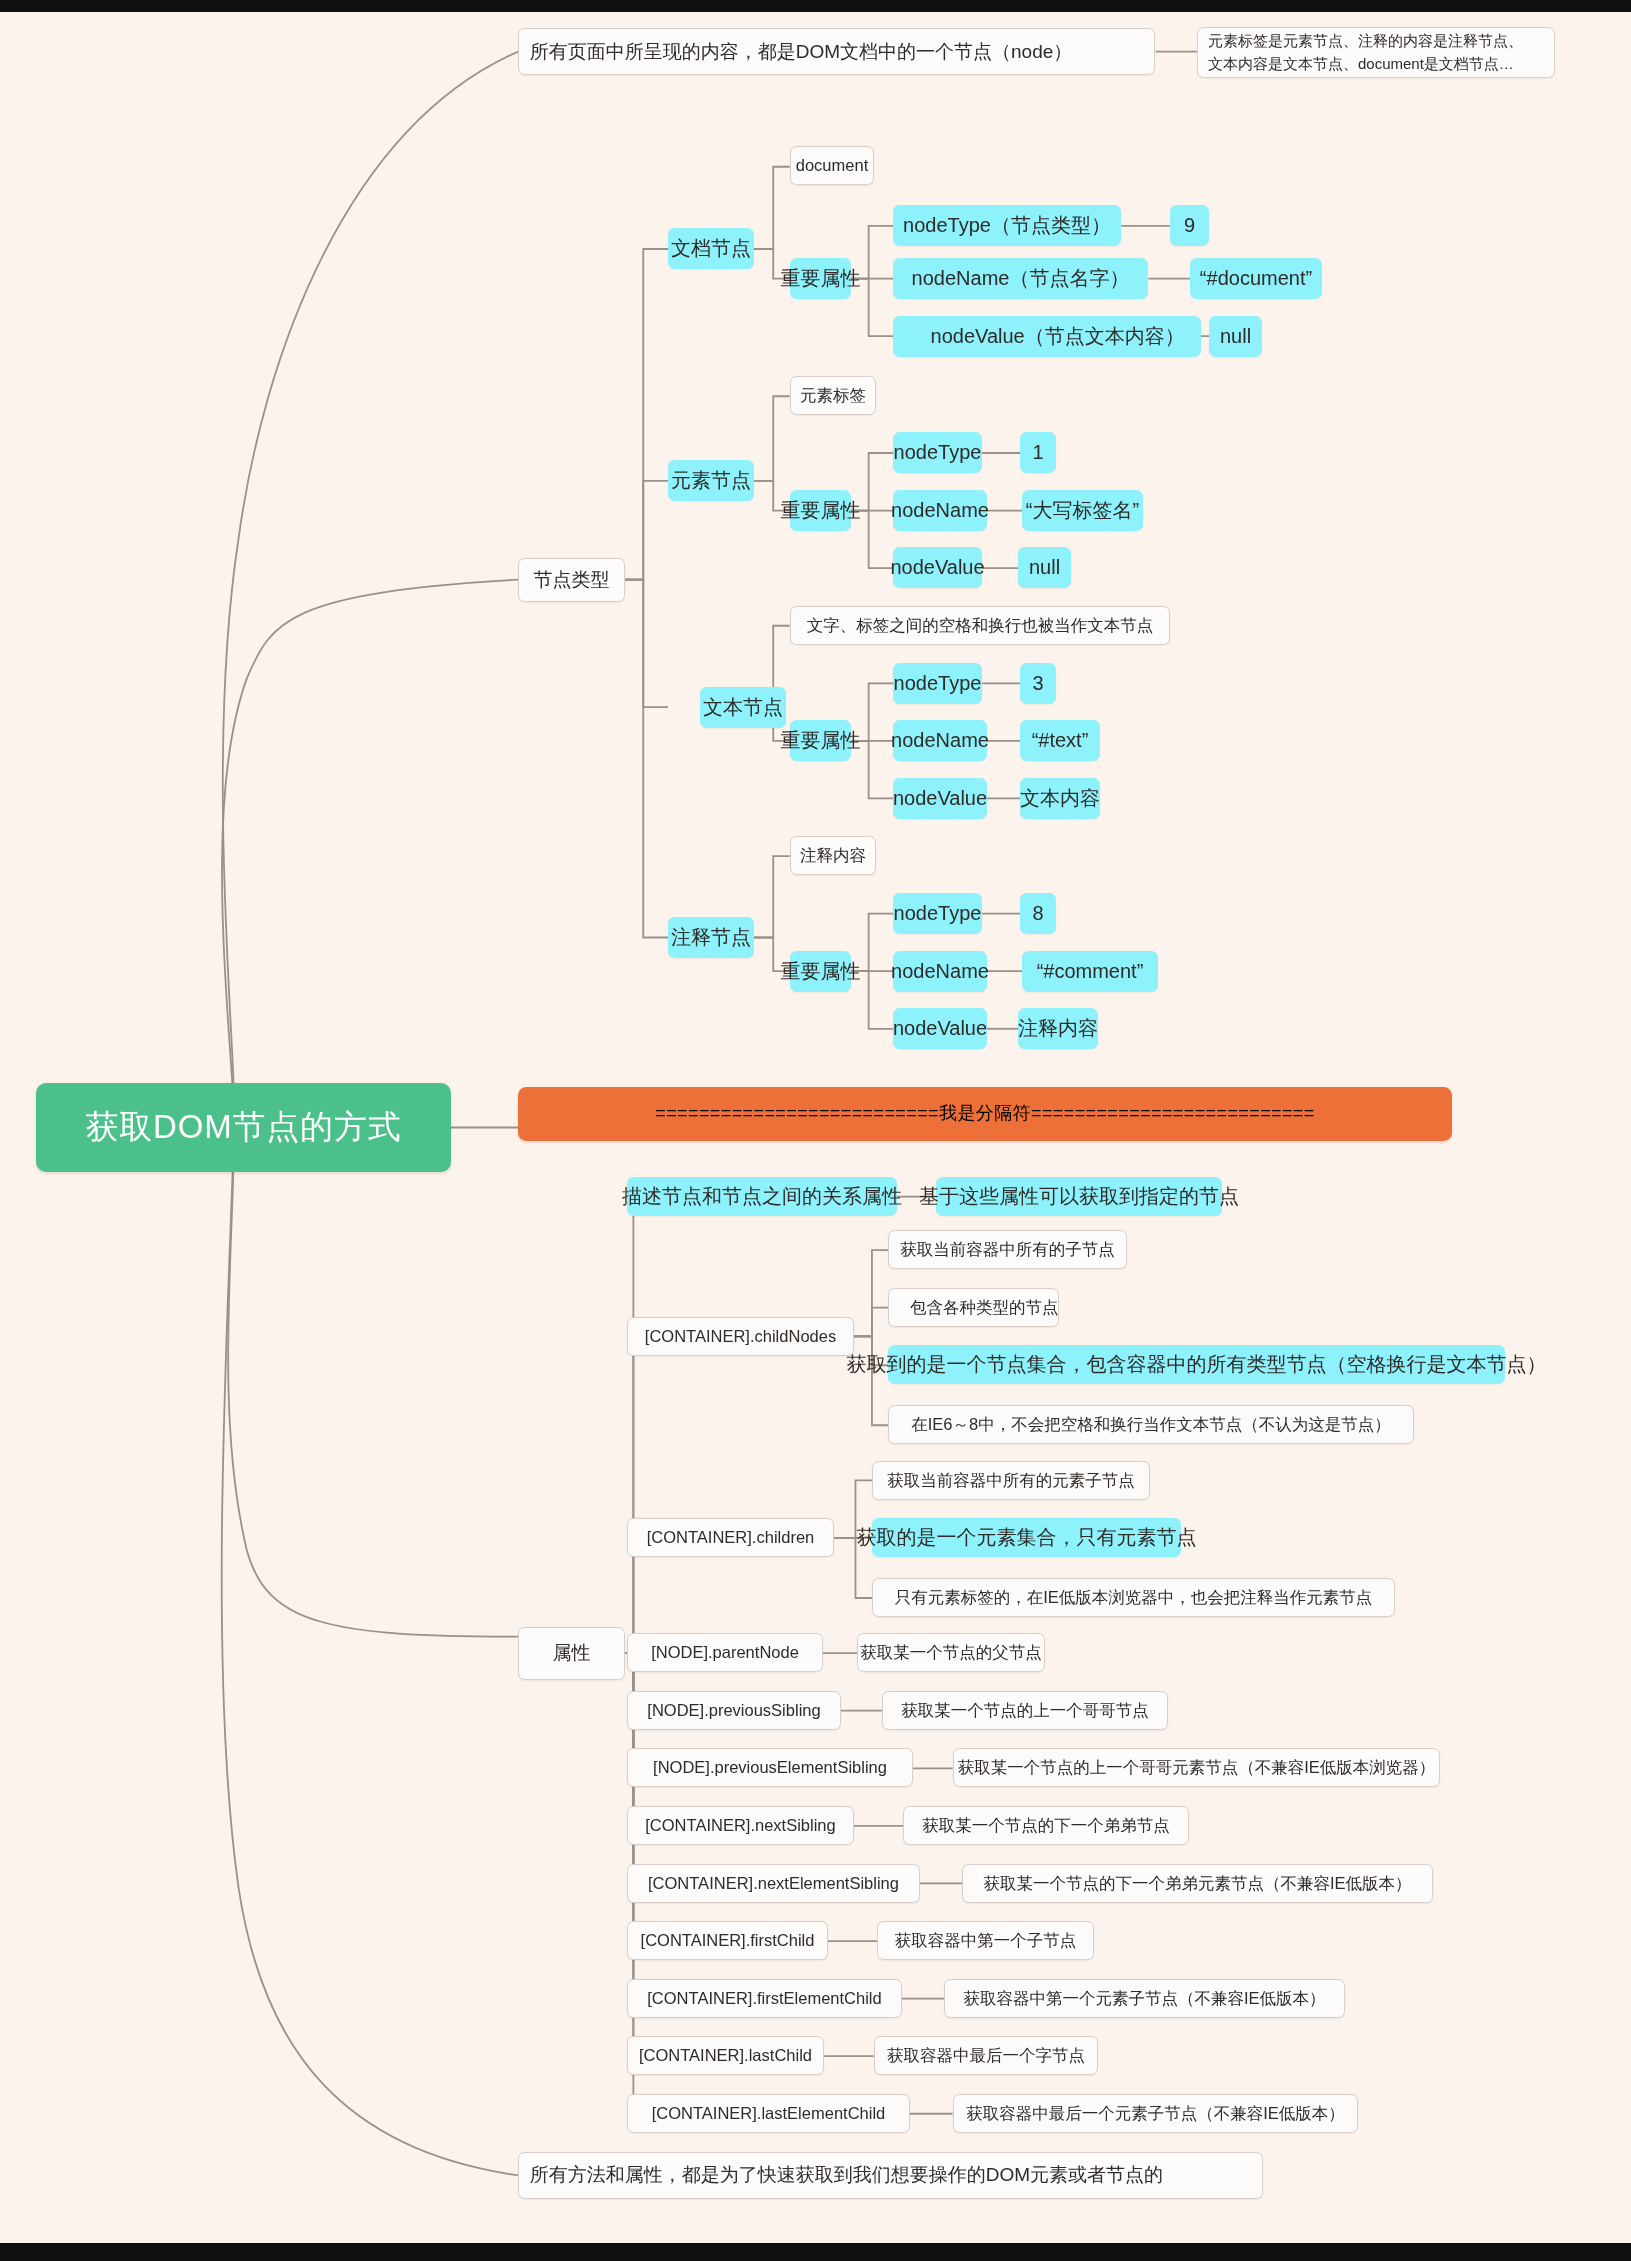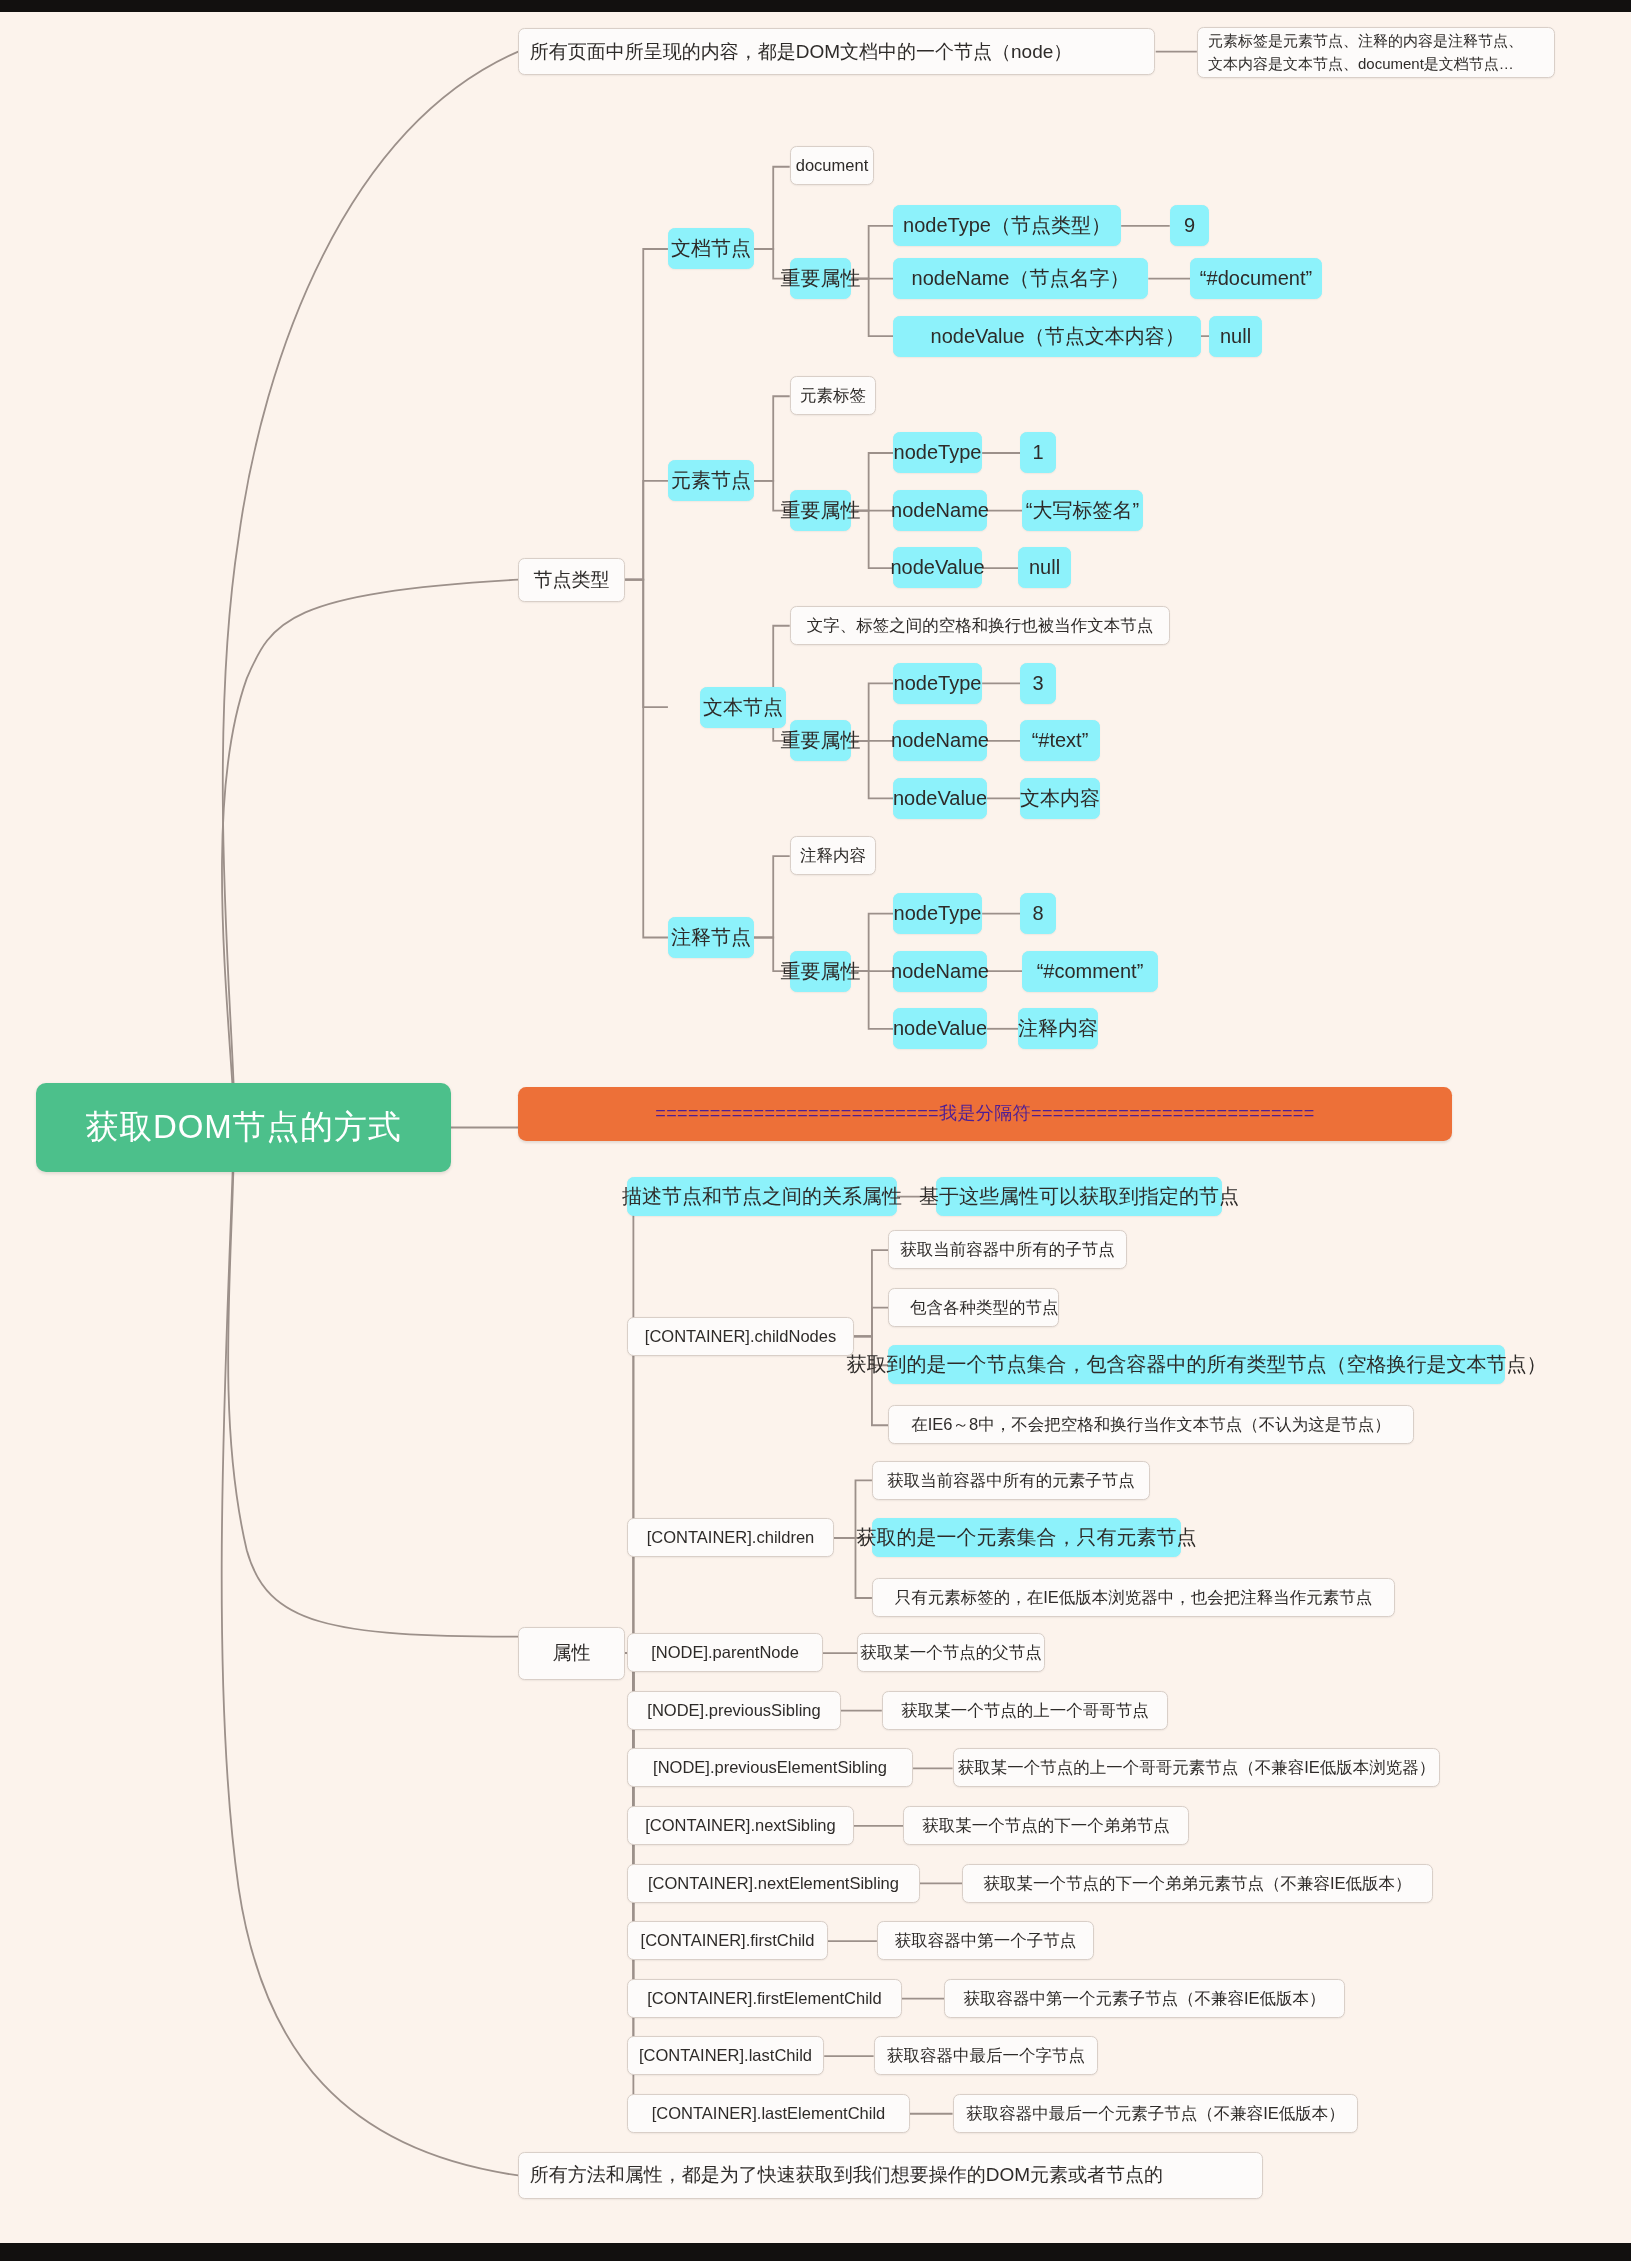--- a/index.html
+++ b/index.html
@@ -43,21 +43,21 @@
     background:#4cc08b;
     color:#ffffff;
     font-size:33px;
     border-radius:10px;
     padding:18px 21.4px;
     box-shadow:0 1.6px 3.3px rgba(0,0,0,.10);
     letter-spacing:0.8px;
   }
   .sep{
     background:#ed7038;
-    color:#4c1d95;
+    color:#000000;
     font-size:18px;
     border-radius:8.2px;
     padding:15px 16.5px;
     justify-content:center;
     letter-spacing:0.4px;
     box-shadow:0 1.6px 2.5px rgba(0,0,0,.10);
   }
   .multi{
     white-space:normal;
     display:flex;

